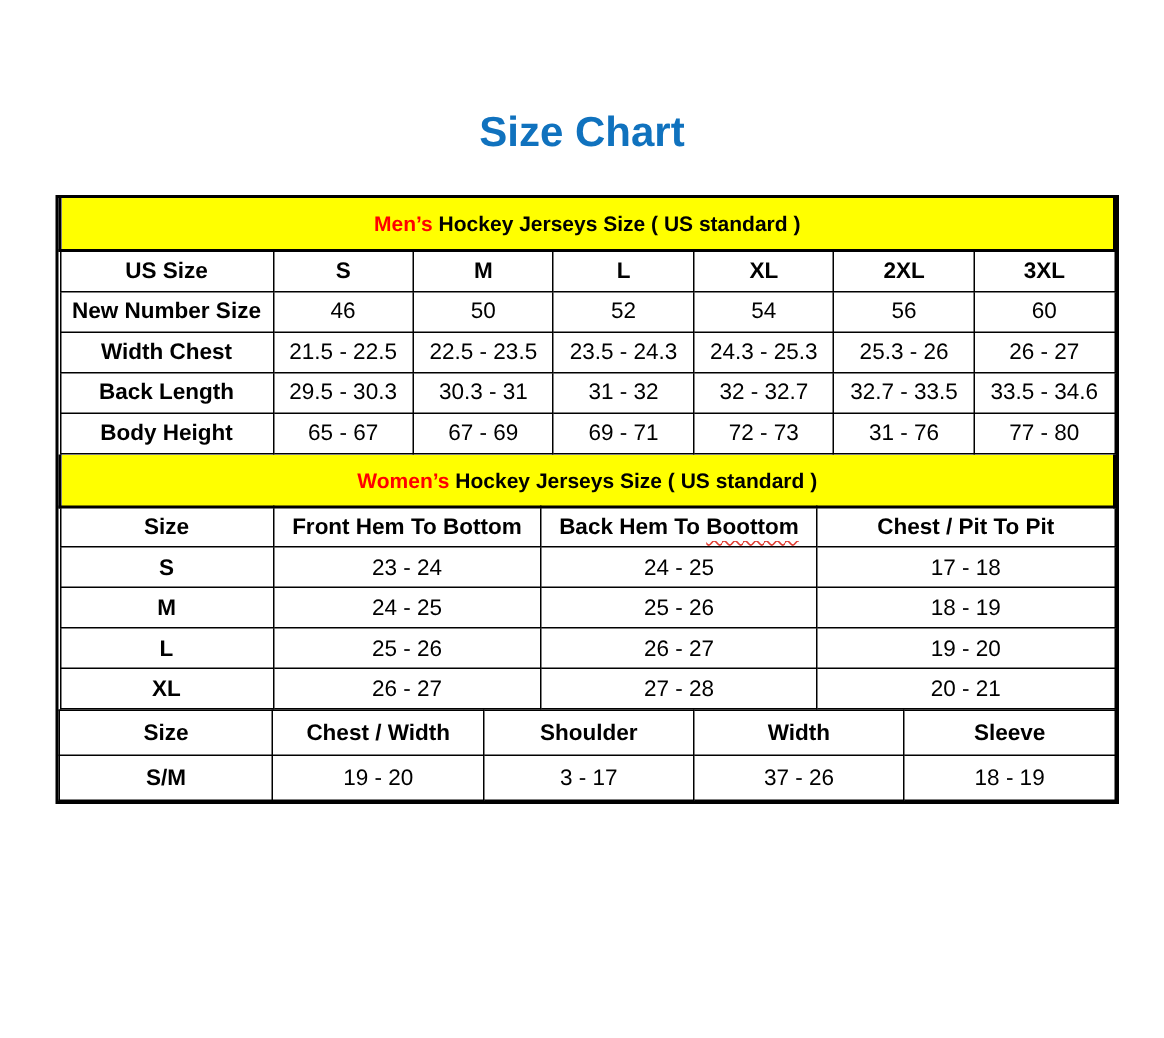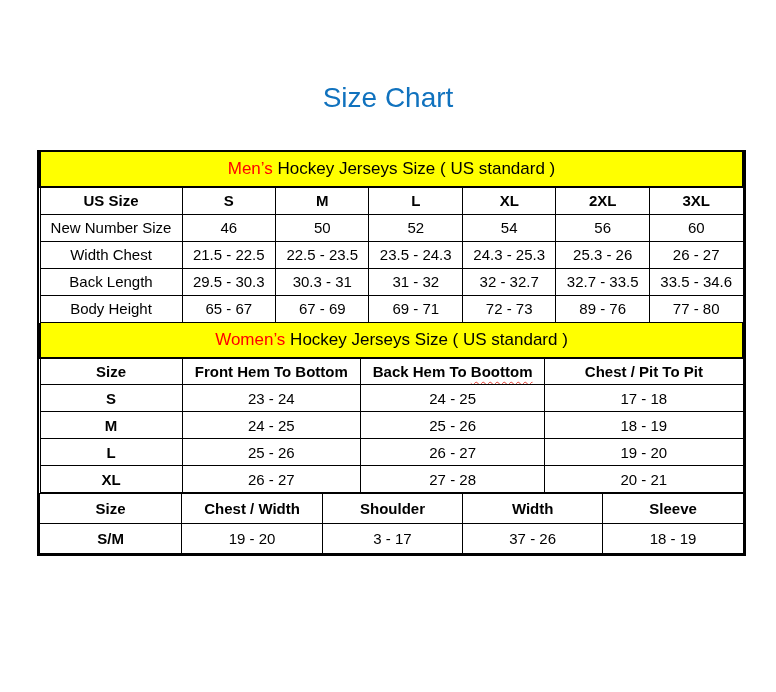--- a/index.html
+++ b/index.html
@@ -14,26 +14,26 @@
   html, body { margin: 0; padding: 0; background: #ffffff; }
   .page {
     width: 776px;
     height: 692px;
     background: #ffffff;
     color: var(--text-black);
     font-family: "Liberation Sans", "DejaVu Sans", sans-serif;
     overflow: hidden;
   }
   .title {
-    margin: 16px;
+    margin: 6px;
     padding-top: 66px;
     padding-bottom: 20px;
     text-align: center;
     font-size: 28px;
-    font-weight: normal;
+    font-weight: bold;
     color: var(--title-blue);
   }
   .chart {
     width: 709px;
     margin-left: 37px;
     border: 2px solid var(--border-black);
   }
   table {
     width: 100%;
     border-collapse: collapse;
@@ -45,30 +45,30 @@
     vertical-align: middle;
     font-size: 15px;
     padding: 0;
     height: 27px;
     white-space: nowrap;
     overflow: hidden;
   }
   th { font-weight: bold; }
   tr.band td {
     background: var(--band-yellow);
-    font-weight: normal;
-    font-size: 17px;
+    font-weight: bold;
+    font-size: 14px;
     height: 35px;
     border: 2px solid var(--border-black);
     border-top: none;
   }
   table.youth tr.band td { height: 26px; }
   table.youth th, table.youth td { height: 30px; }
   .hl { color: var(--highlight-red); }
-  td.rowlabel { font-weight: normal; }
+  td.rowlabel { font-weight: bold; }
   table.womens td.rowlabel,
   table.youth td.rowlabel { font-weight: bold; }
   .misspell {
     text-decoration: underline wavy var(--squiggle-red);
     text-decoration-thickness: 1px;
     text-underline-offset: 4px;
   }
 </style>
 </head>
 <body>
@@ -128,21 +128,21 @@
         <td>32 - 32.7</td>
         <td>32.7 - 33.5</td>
         <td>33.5 - 34.6</td>
       </tr>
       <tr>
         <td class="rowlabel">Body Height</td>
         <td>65 - 67</td>
         <td>67 - 69</td>
         <td>69 - 71</td>
         <td>72 - 73</td>
-        <td>89 - 76</td>
+        <td>31 - 76</td>
         <td>77 - 80</td>
       </tr>
     </tbody>
       </table>
 
     <table class="womens">
       <colgroup>
         <col style="width:20.2%">
           <col style="width:25.4%">
           <col style="width:26.2%">

